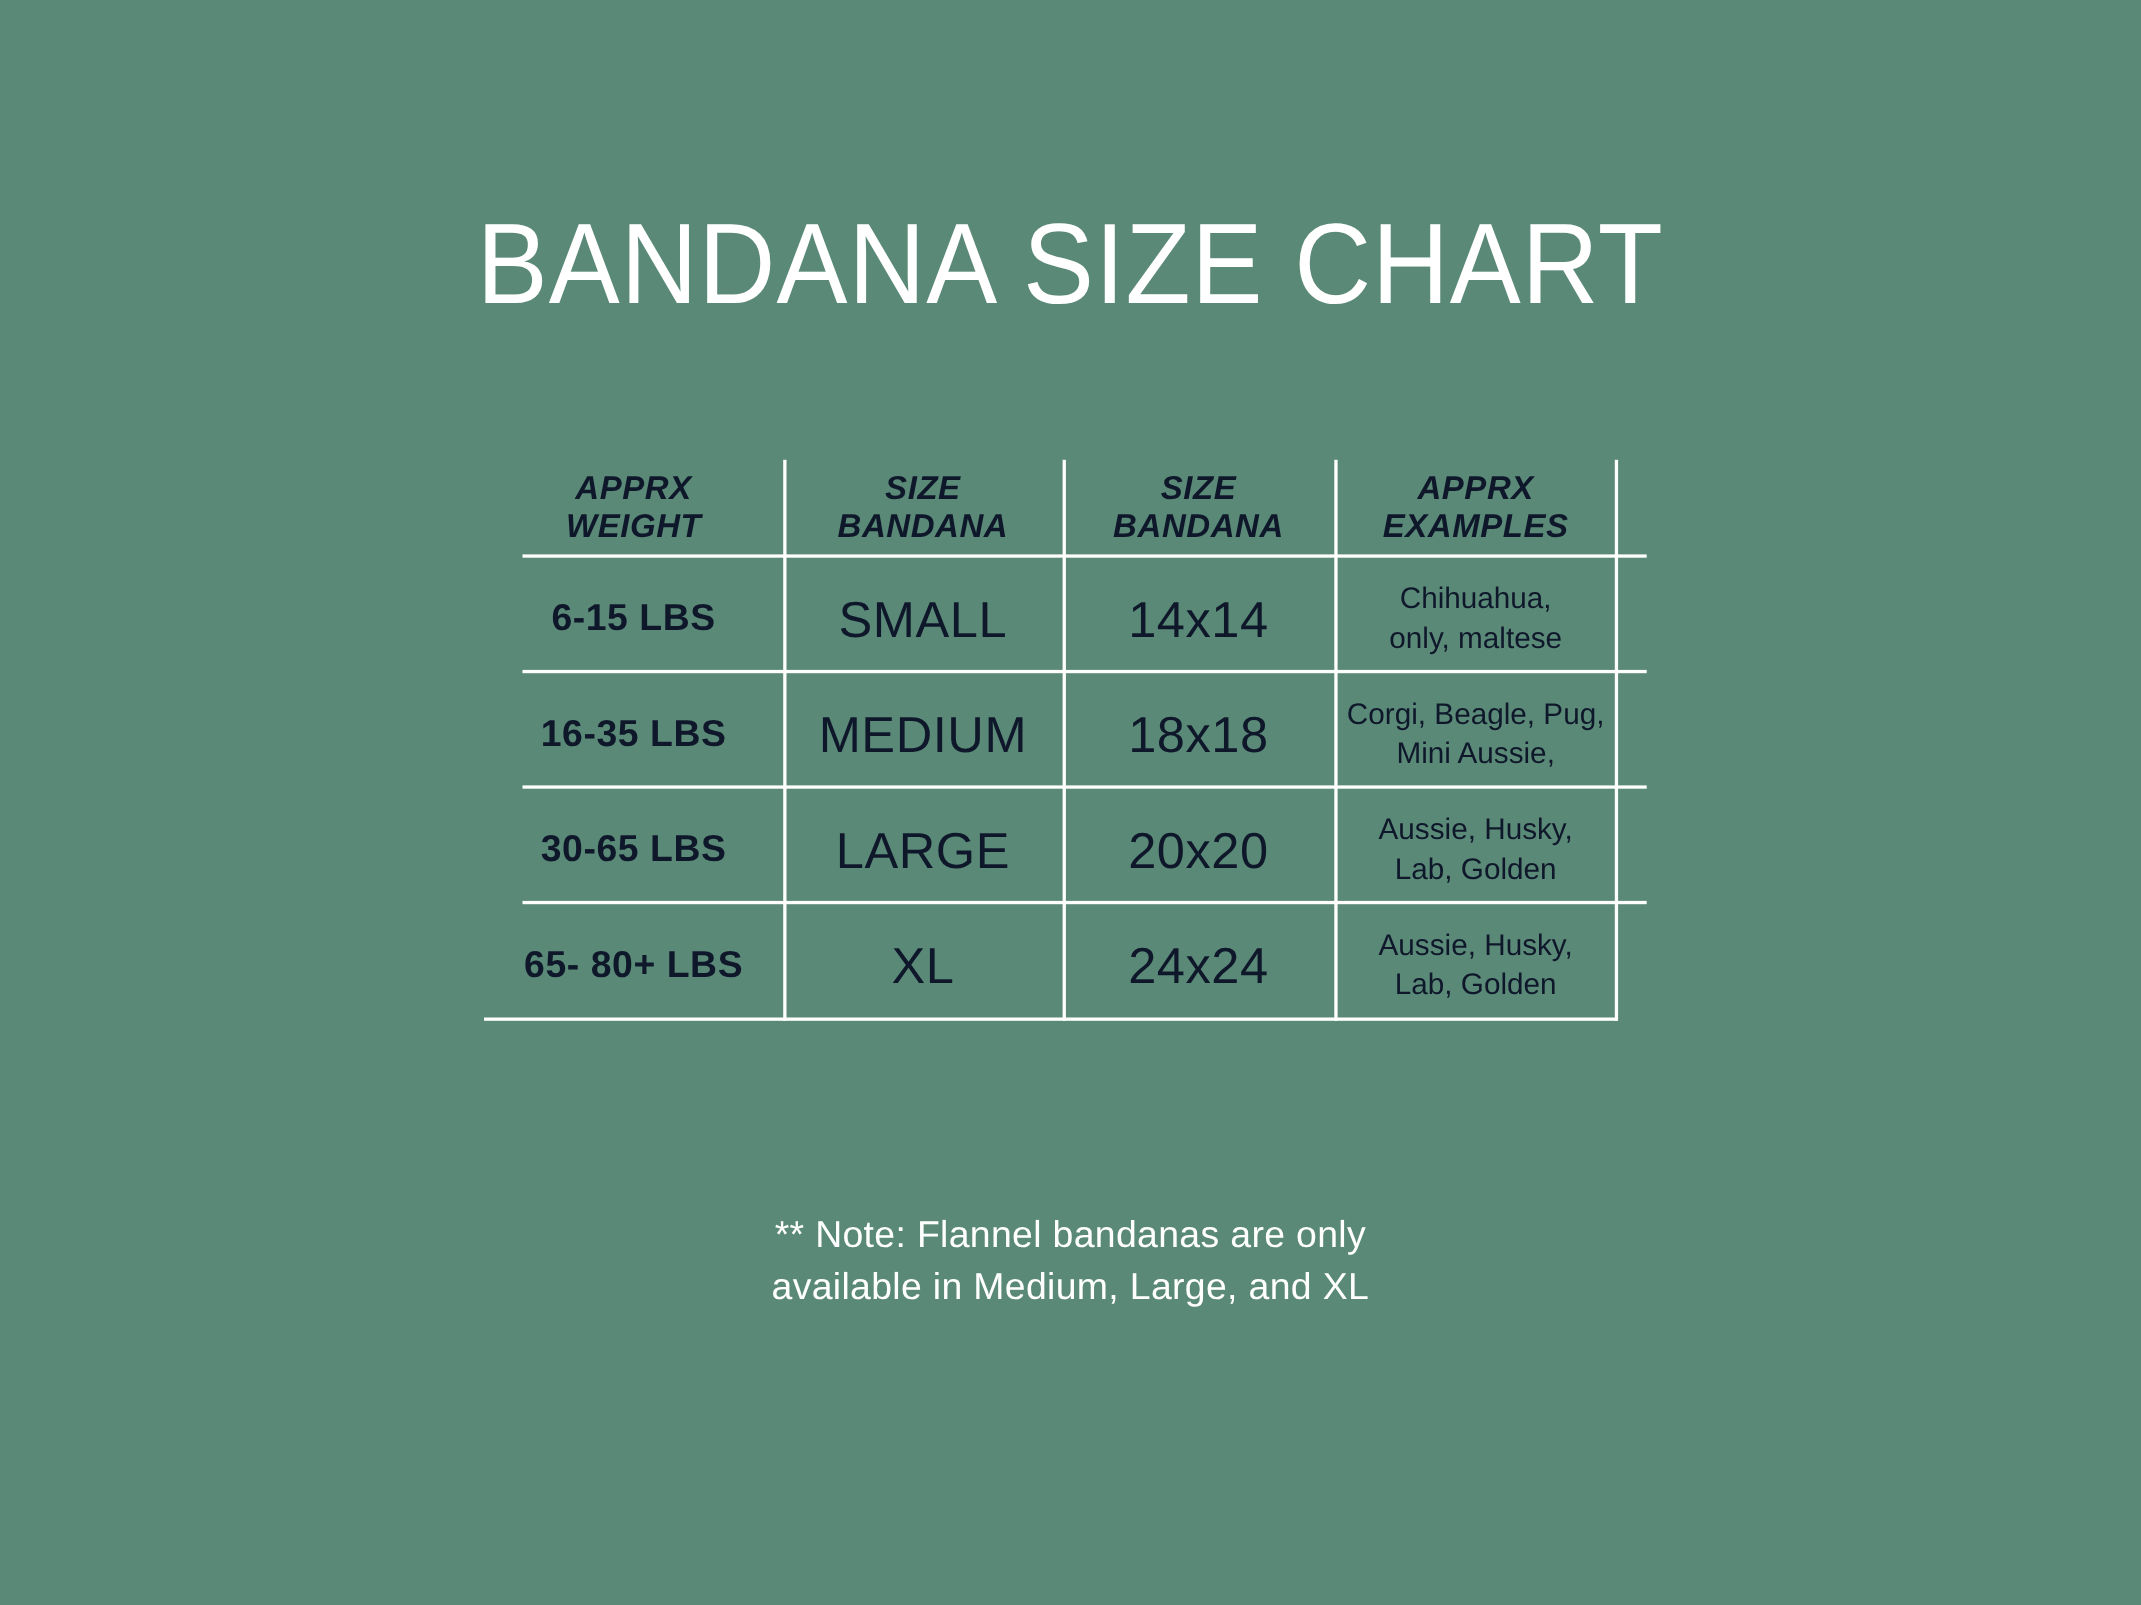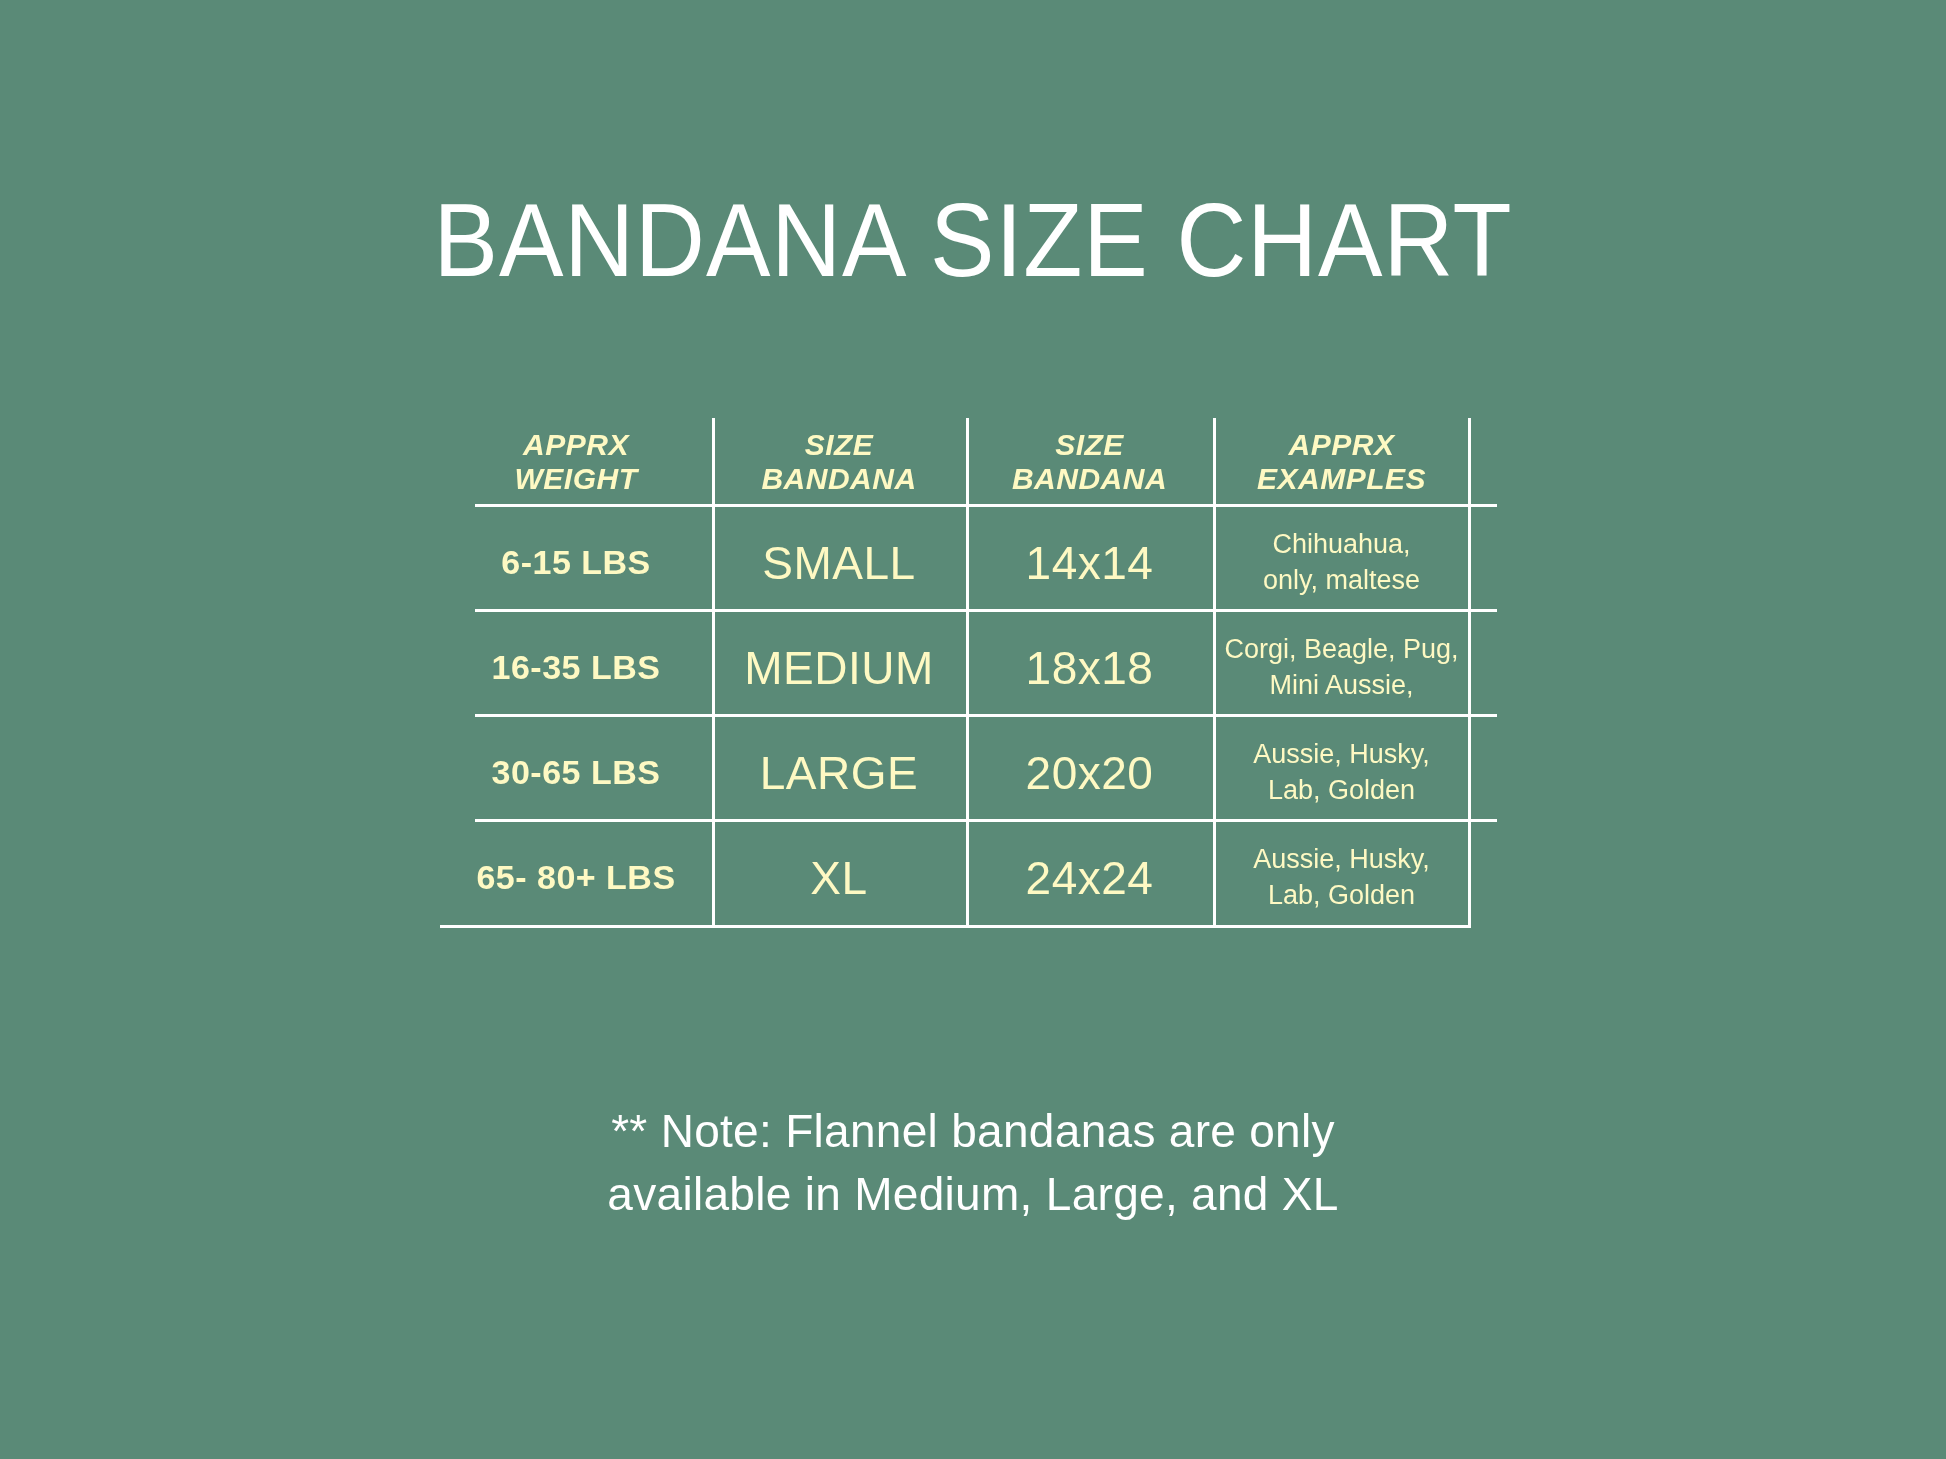--- a/index.html
+++ b/index.html
@@ -58,21 +58,21 @@
   .size-table col.c-weight  { width: 272px; }
   .size-table col.c-size    { width: 254px; }
   .size-table col.c-dims    { width: 247px; }
   .size-table col.c-breed   { width: 257px; }
 
   .size-table td,
   .size-table th {
     padding: 0;
     text-align: center;
     vertical-align: middle;
-    color: #fef9c3;
+    color: #0f172a;
     position: relative;
     margin-left: 27px;
   }
 
   
   .hdr-row th {
     height: 88px;
     font-size: 30px;
     font-weight: bold;
     font-style: italic;
@@ -149,21 +149,21 @@
   .vline.v3 { left: 773px; }
   .vline.v4 { left: 1028px; }
 
   
   .note {
     position: absolute;
     left: 0;
     right: 0;
     top: 1100px;
     text-align: center;
-    font-size: 46px;
+    font-size: 34px;
     font-weight: 300;
     line-height: 1.38;
     letter-spacing: 0.3px;
     color: #ffffff;
   }
   .note .note-line { display: block; }
 </style>
 </head>
 <body>
 

